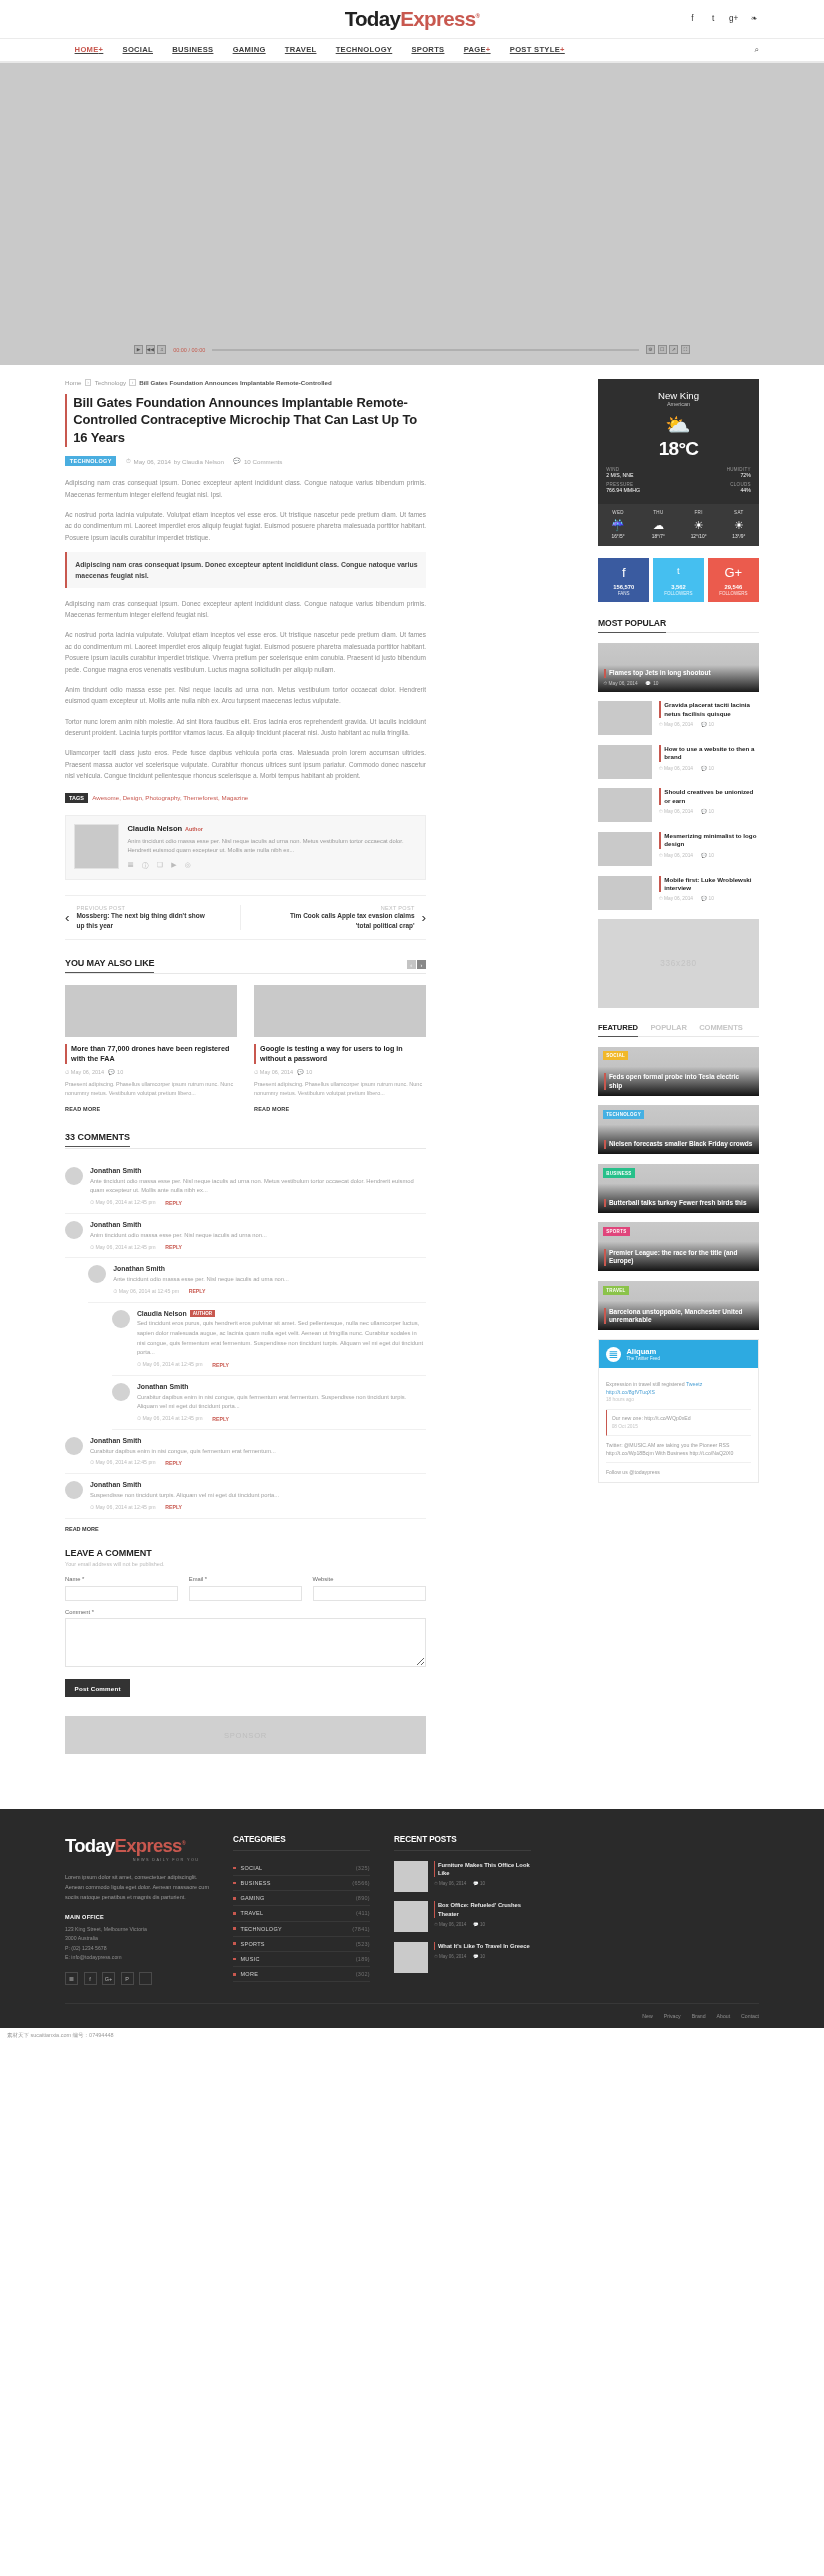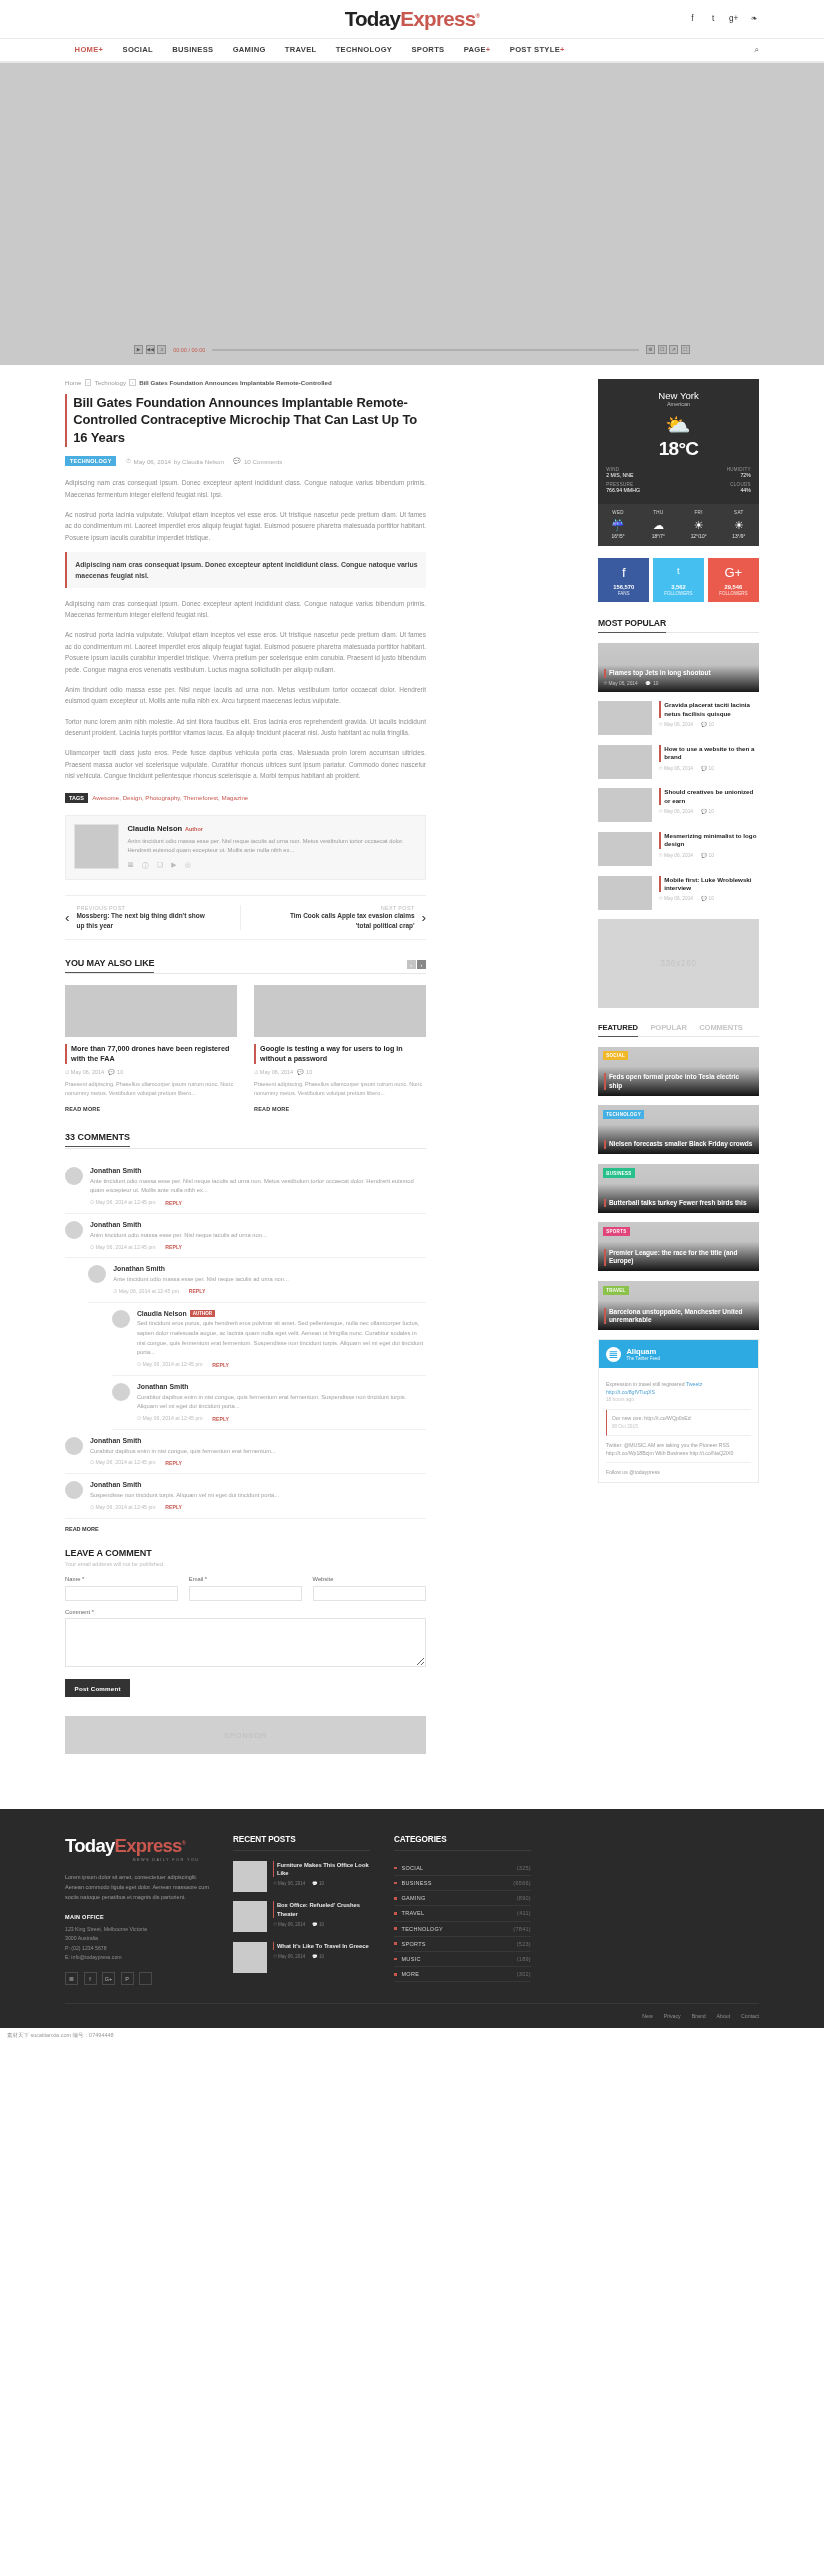--- a/index.html
+++ b/index.html
@@ -14,21 +14,21 @@
   
   .topbar { height:38px; display:flex; align-items:center; justify-content:center; position:relative; background:#fff;}
   .logo { font-size:20.6px; font-weight:bold; letter-spacing:-0.7px; color:#222; font-family:"Liberation Sans", sans-serif;}
   .logo .ex { color:#c8584f; }
   .logo sup { font-size:6.2px; vertical-align:super; color:#c8584f;}
   .top-social { position:absolute; right:65px; display:flex; gap:11px; }
   .top-social span { width:9.6px;height:9.6px;display:inline-block; color:#333; font-size:8.2px; line-height:9.6px; text-align:center;}
 
   
   .nav { border-top:0.7px solid #ebebeb; border-bottom:2.1px solid #e9e9e9; background:#fff; }
-  .nav-inner { display:flex; align-items:center; height:22px; position:relative;}
+  .nav-inner { display:flex; align-items:center; height:22px; position:relative;text-decoration:underline;}
   .nav-item { font-size:7.6px; font-weight:bold; letter-spacing:0.3px; color:#3d3d3d; padding:0 9.6px; line-height:22px; white-space:nowrap;}
   .nav-item.active { color:#c8584f; }
   .nav-item .plus { color:#c8584f; font-weight:bold; }
   .nav-search { position:absolute; right:0; font-size:8.2px; color:#444;}
 
   
   .hero { height:302px; background:#c9c9c9; position:relative; }
   .hero-controls { position:absolute; bottom:9.6px; left:0; right:0; height:11px; display:flex; align-items:center; }
   .hero-left { display:flex; align-items:center; gap:2.7px; margin-left:134px;}
   .ctl { width:9px;height:9px;border:0.7px solid #8e8e8e; background:#b9b9b9; font-size:4.8px; color:#555; display:flex; align-items:center; justify-content:center;}
@@ -431,21 +431,21 @@
     <div class="lbl">Comment *</div>
     <textarea class="ta" style=""></textarea>
     <div><button class="submit">Post Comment</button></div>
 
     <div class="ad-wide">SPONSOR</div>
   </div>
 
   <div class="side-col">
 
     <div class="weather">
-      <div class="w-city">New York</div>
+      <div class="w-city">New King</div>
       <div class="w-country">American</div>
       <div class="w-icon">⛅</div>
       <div class="w-temp">18°C</div>
       <div class="w-stats">
         <div class="col-l">
           <div class="k">WIND</div>
           <div class="v">2 M/S, NNE</div>
           <div class="k">PRESSURE</div>
           <div class="v">766.94 MMHG</div>
         </div>
@@ -629,20 +629,58 @@
         <div class="f-icons">
           <span>𝌆</span>
           <span>f</span>
           <span>G+</span>
           <span>P</span>
           <span>૏</span>
         </div>
       </div>
 
       <div class="f-col">
+        <div class="f-title">CATEGORIES</div>
+        <div id="footer-cats">
+            <div class="f-cat">
+              <span><span class="dot"></span><span>SOCIAL</span></span>
+              <span class="cnt">(325)</span>
+            </div>
+            <div class="f-cat">
+              <span><span class="dot"></span><span>BUSINESS</span></span>
+              <span class="cnt">(6566)</span>
+            </div>
+            <div class="f-cat">
+              <span><span class="dot"></span><span>GAMING</span></span>
+              <span class="cnt">(890)</span>
+            </div>
+            <div class="f-cat">
+              <span><span class="dot"></span><span>TRAVEL</span></span>
+              <span class="cnt">(411)</span>
+            </div>
+            <div class="f-cat">
+              <span><span class="dot"></span><span>TECHNOLOGY</span></span>
+              <span class="cnt">(7841)</span>
+            </div>
+            <div class="f-cat">
+              <span><span class="dot"></span><span>SPORTS</span></span>
+              <span class="cnt">(523)</span>
+            </div>
+            <div class="f-cat">
+              <span><span class="dot"></span><span>MUSIC</span></span>
+              <span class="cnt">(189)</span>
+            </div>
+            <div class="f-cat">
+              <span><span class="dot"></span><span>MORE</span></span>
+              <span class="cnt">(302)</span>
+            </div>
+          </div>
+      </div>
+
+      <div class="f-col">
         <div class="f-title">RECENT POSTS</div>
         <div id="footer-recent">
             <div class="f-post">
               <div class="f-pthumb"></div>
               <div>
                 <div class="f-pttl">Furniture Makes This Office Look Like</div>
                 <div class="f-pmeta">
                   <span>⏱ May 06, 2014</span>
                   <span>💬 10</span>
                 </div>
@@ -664,58 +702,20 @@
                 <div class="f-pttl">What It's Like To Travel In Greece</div>
                 <div class="f-pmeta">
                   <span>⏱ May 06, 2014</span>
                   <span>💬 10</span>
                 </div>
               </div>
             </div>
           </div>
       </div>
 
-      <div class="f-col">
-        <div class="f-title">CATEGORIES</div>
-        <div id="footer-cats">
-            <div class="f-cat">
-              <span><span class="dot"></span><span>SOCIAL</span></span>
-              <span class="cnt">(325)</span>
-            </div>
-            <div class="f-cat">
-              <span><span class="dot"></span><span>BUSINESS</span></span>
-              <span class="cnt">(6566)</span>
-            </div>
-            <div class="f-cat">
-              <span><span class="dot"></span><span>GAMING</span></span>
-              <span class="cnt">(890)</span>
-            </div>
-            <div class="f-cat">
-              <span><span class="dot"></span><span>TRAVEL</span></span>
-              <span class="cnt">(411)</span>
-            </div>
-            <div class="f-cat">
-              <span><span class="dot"></span><span>TECHNOLOGY</span></span>
-              <span class="cnt">(7841)</span>
-            </div>
-            <div class="f-cat">
-              <span><span class="dot"></span><span>SPORTS</span></span>
-              <span class="cnt">(523)</span>
-            </div>
-            <div class="f-cat">
-              <span><span class="dot"></span><span>MUSIC</span></span>
-              <span class="cnt">(189)</span>
-            </div>
-            <div class="f-cat">
-              <span><span class="dot"></span><span>MORE</span></span>
-              <span class="cnt">(302)</span>
-            </div>
-          </div>
-      </div>
-
     </div>
     <div class="f-bottom" id="footer-bottom">
         <a>New</a>
         <a>Privacy</a>
         <a>Brand</a>
         <a>About</a>
         <a>Contact</a>
       </div>
   </div>
 </div>

